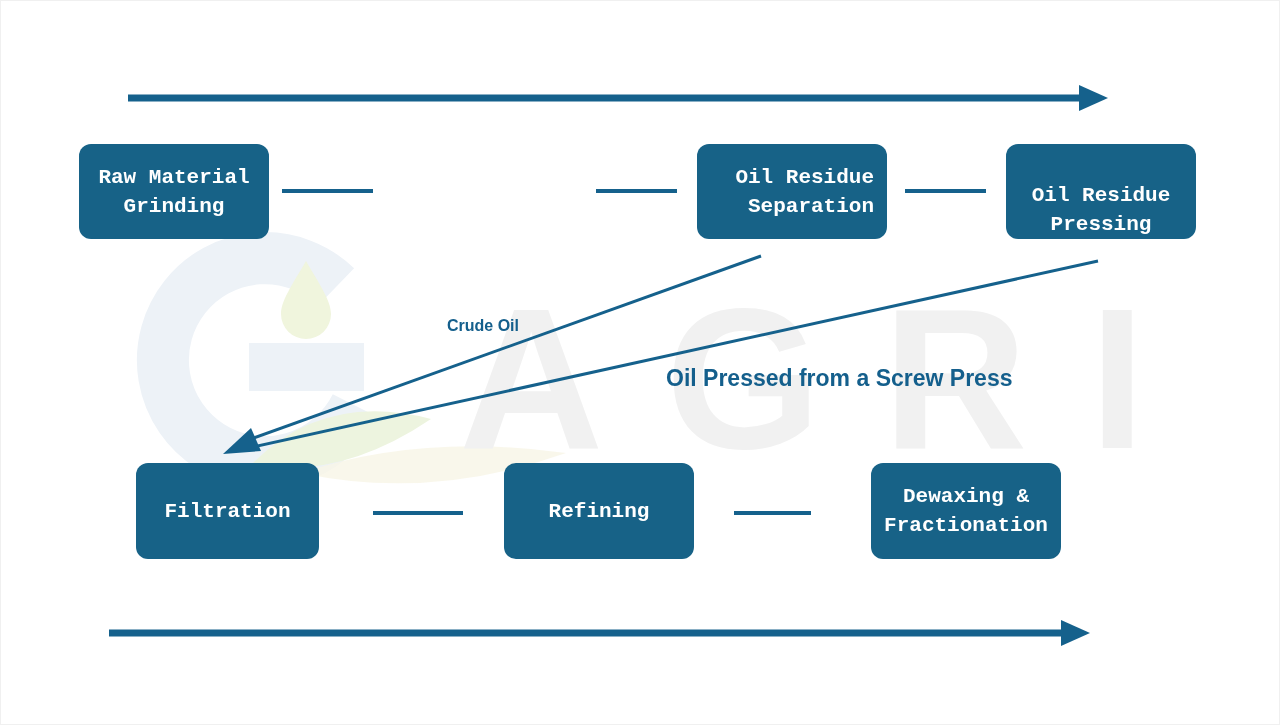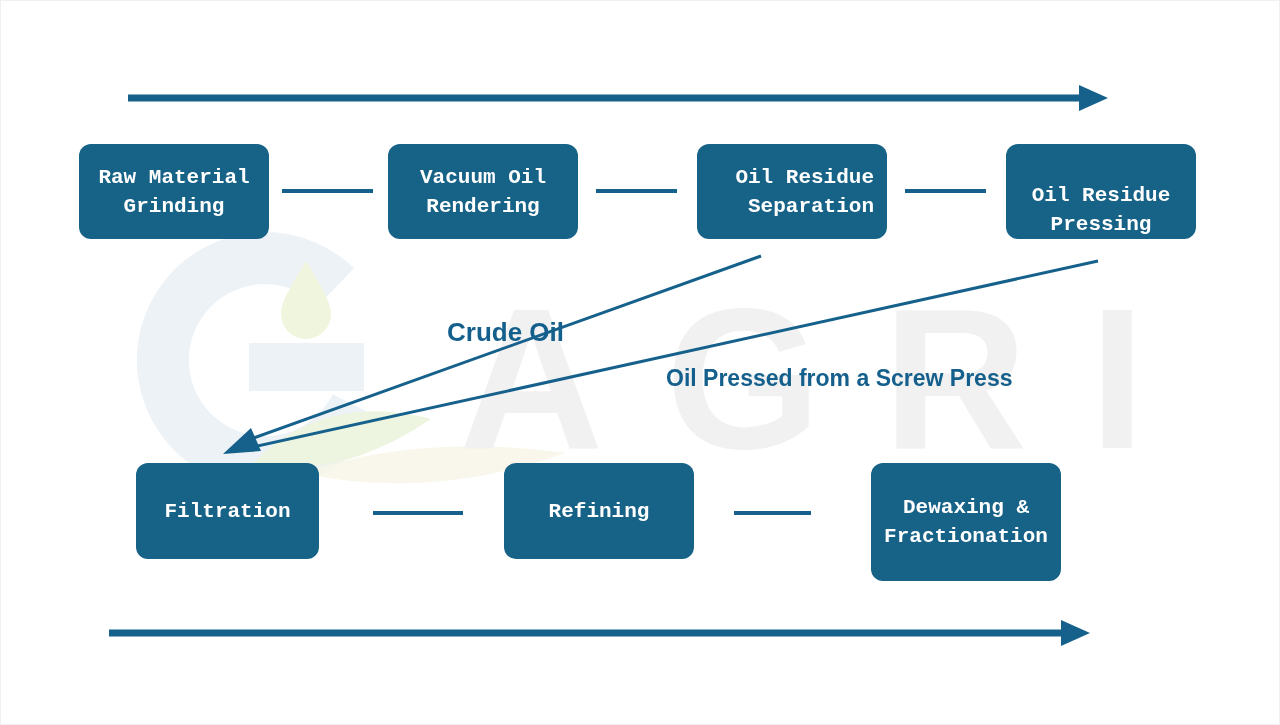--- a/index.html
+++ b/index.html
@@ -60,31 +60,31 @@
     padding: 0 13px;
     box-sizing: border-box;
     font-family: Liberation Mono, monospace;
   }
   .b-raw        { left: 78px;   top: 143px; }
   .b-vacuum     { left: 387px;  top: 143px; }
   .b-separation { left: 696px;  top: 143px; text-align: right; }
   .b-pressing   { left: 1005px; top: 143px; align-items: flex-end; }
   .b-filtration { left: 135px;  top: 462px; width: 183px; height: 96px; }
   .b-refining   { left: 503px;  top: 462px; height: 96px; justify-content: center; }
-  .b-dewaxing   { left: 870px;  top: 462px; height: 118px; }
+  .b-dewaxing   { left: 870px;  top: 462px; height: 96px; }
 
   
   .flow-label {
     position: absolute;
     z-index: 2;
     color: #145f8c;
     font-weight: 700;
     white-space: nowrap;
   }
-  .l-crude { left: 446px; top: 316px; font-size: 26px; }
+  .l-crude { left: 446px; top: 316px; font-size: 16px; }
   .l-screw { left: 665px; top: 364px; font-size: 23px; }
 </style>
 </head>
 <body>
 
 <div class="stage">
 
   <svg class="layer wm-layer" viewBox="0 0 1280 725" aria-hidden="true">
     <path d="M 335 286 A 102 102 0 1 0 355 405" fill="none" stroke="#EDF2F7" stroke-width="52" stroke-linecap="butt"></path>
     <rect x="248" y="342" width="115" height="48" fill="#EDF2F7"></rect>
@@ -115,23 +115,20 @@
     <line x1="733" y1="512" x2="810" y2="512" stroke="#15618C" stroke-width="4"></line>
 
     <line x1="760" y1="255" x2="247" y2="439" stroke="#15618C" stroke-width="3"></line>
     <line x1="1097" y1="260" x2="252" y2="446" stroke="#15618C" stroke-width="3"></line>
     <polygon points="222,453 250,427 260,450" fill="#15618C"></polygon>
   </svg>
 
   <div class="pbox b-raw">
     <span>Raw Material Grinding</span>
   </div>
-  <div class="pbox b-vacuum">
-    <span>Vacuum Oil Rendering</span>
-  </div>
   <div class="pbox b-separation">
     <span>Oil Residue Separation</span>
   </div>
   <div class="pbox b-pressing">
     <span>Oil Residue Pressing</span>
   </div>
 
   <div class="flow-label l-crude">Crude Oil</div>
   <div class="flow-label l-screw">Oil Pressed from a Screw Press</div>
 

